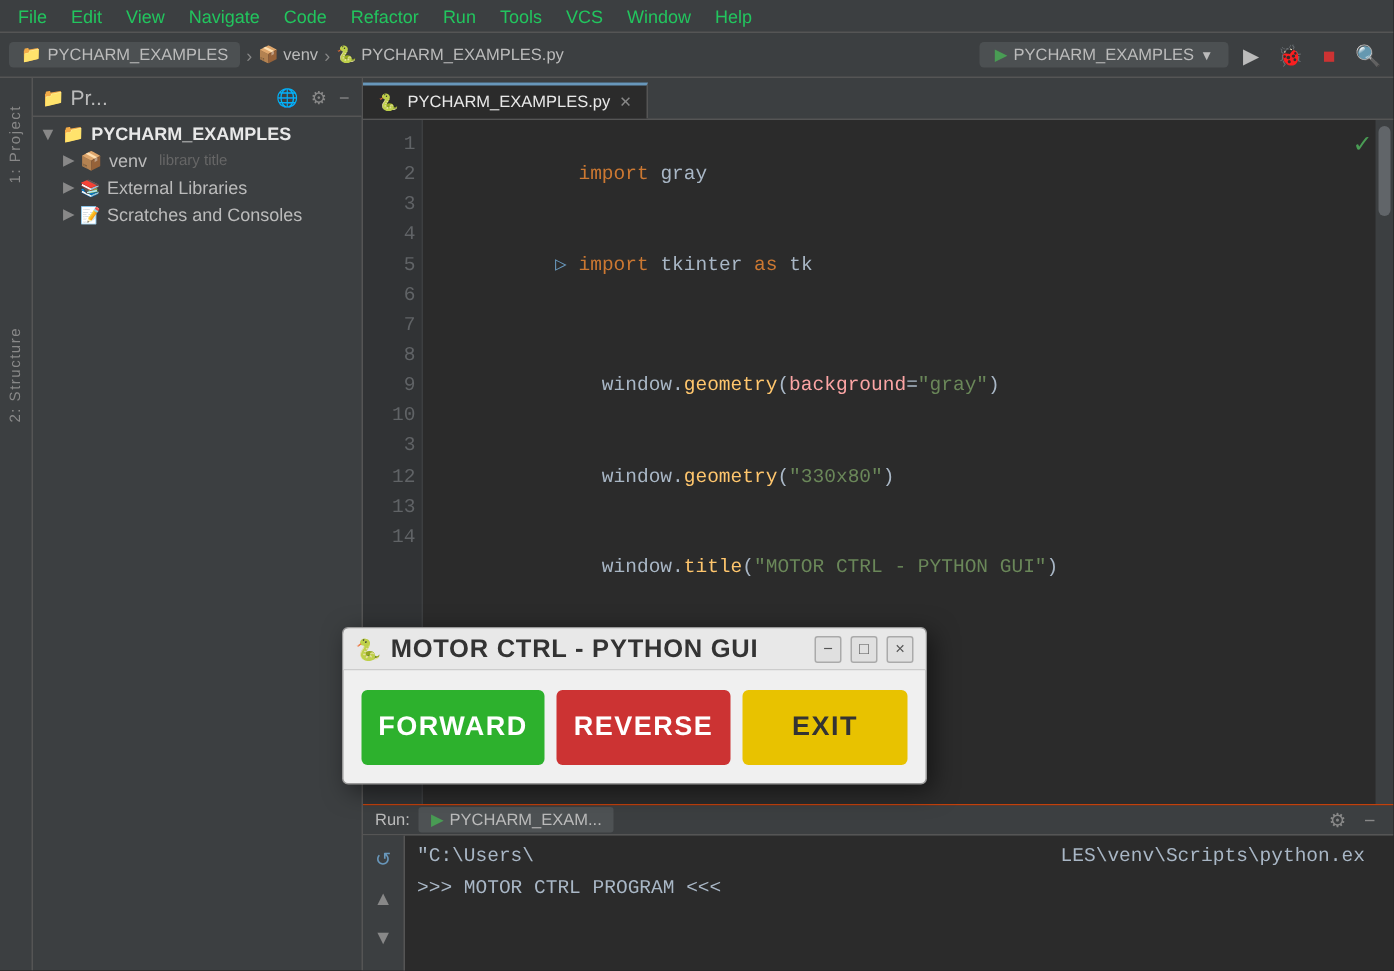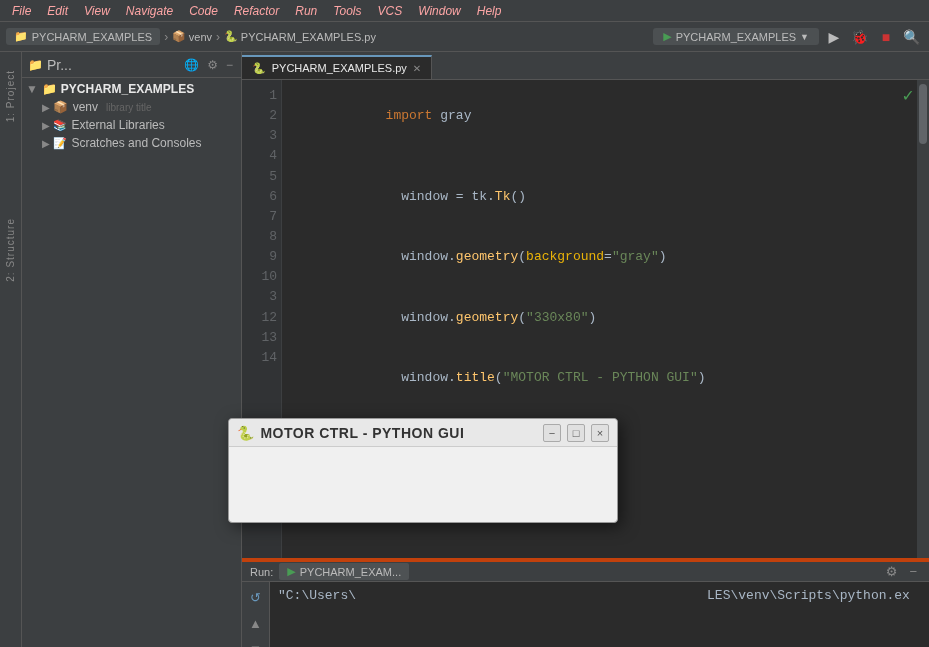--- a/index.html
+++ b/index.html
@@ -18,24 +18,23 @@
     #menu-bar {
       height: 22px;
       background: #3c3f41;
       display: flex;
       align-items: center;
       padding: 0 4px;
       border-bottom: 1px solid #555;
     }
     .menu-item {
       padding: 2px 8px;
-      color: #fca5a5;
+      color: #22c55e;
       font-size: 12px;
       cursor: pointer;
-      font-style: italic;
     }
 
     
     #toolbar {
       height: 30px;
       background: #3c3f41;
       display: flex;
       align-items: center;
       padding: 0 6px;
       border-bottom: 1px solid #555;
@@ -192,21 +191,21 @@
       font-size: 13px;
       line-height: 1.55;
       padding: 6px 10px;
       overflow: auto;
       background: #2b2b2b;
     }
     .code-line { white-space: pre; display: block; }
     .kw { color: #cc7832; }
     .fn { color: #ffc66d; }
     .str { color: #6a8759; }
-    .param { color: #eab308; }
+    .param { color: #fca5a5; }
     .default-color { color: #a9b7c6; }
 
     
     #editor-scrollbar {
       width: 12px;
       background: #3c3f41;
       position: relative;
     }
     .scrollbar-thumb {
       width: 8px;
@@ -220,23 +219,23 @@
     .checkmark {
       position: absolute;
       right: 14px;
       top: 6px;
       color: #499c54;
       font-size: 16px;
     }
 
     
     #run-panel {
-      height: 89px;
+      height: 111px;
       background: #2b2b2b;
-      border-top: 4px solid #c2410c;
+      border-top: 1px solid #c2410c;
       display: flex;
       flex-direction: column;
     }
     #run-header {
       height: 28px;
       background: #3c3f41;
       display: flex;
       align-items: center;
       padding: 0 8px;
       gap: 6px;
@@ -334,21 +333,21 @@
       border-bottom: 1px solid #ccc;
       border-radius: 4px 4px 0 0;
       display: flex;
       align-items: center;
       padding: 0 8px;
       gap: 6px;
     }
     .gui-title-icon { color: #6897bb; font-size: 14px; }
     .gui-title-text {
       flex: 1;
-      font-size: 14px;
+      font-size: 17px;
       font-weight: bold;
       color: #333;
       letter-spacing: 0.5px;
     }
     .gui-win-btn {
       width: 18px;
       height: 18px;
       border: 1px solid #aaa;
       border-radius: 2px;
       background: #e0e0e0;
@@ -502,26 +501,26 @@
         <div>13</div>
         <div>14</div>
       </div>
       <div id="code-content">
 
 
         <span class="code-line">
           <span class="kw">  import</span> <span class="default-color">gray</span>
         </span>
 
+        <span class="code-line">
+          <span style="color:#6897bb;">▷ </span><span class="kw">import</span> <span class="default-color">tkinter</span> <span class="kw">as</span> <span class="default-color">tk</span>
+        </span>
 
         <span class="code-line">&nbsp;</span>
 
-        <span class="code-line">
-          <span class="default-color">    window = tk.</span><span class="fn">Tk</span><span class="default-color">()</span>
-        </span>
 
         <span class="code-line">
           <span class="default-color">    window.</span><span class="fn">geometry</span><span class="default-color">(</span><span class="param">background</span><span class="default-color">=</span><span class="str">"gray"</span><span class="default-color">)</span>
         </span>
 
         <span class="code-line">
           <span class="default-color">    window.</span><span class="fn">geometry</span><span class="default-color">(</span><span class="str">"330x80"</span><span class="default-color">)</span>
         </span>
 
         <span class="code-line">
@@ -552,28 +551,34 @@
       <div id="run-body">
         <div id="run-side-btns">
           <div class="run-side-btn active">↺</div>
           <div class="run-side-btn">▲</div>
           <div class="run-side-btn">▼</div>
           <div class="run-side-btn" style="color:#cc3333;">■</div>
 
         </div>
         <div id="run-output">
           <span class="run-output-line">"C:\Users\                                             LES\venv\Scripts\python.ex</span>
+          <span class="run-output-line">&gt;&gt;&gt; MOTOR CTRL PROGRAM &lt;&lt;&lt;</span>
         </div>
       </div>
     </div>
 
   </div>
 </div>
 
 <div id="gui-window">
   <div id="gui-titlebar">
     <span class="gui-title-icon">🐍</span>
     <span class="gui-title-text">MOTOR CTRL - PYTHON GUI</span>
     <div class="gui-win-btn">−</div>
     <div class="gui-win-btn">□</div>
     <div class="gui-win-btn">×</div>
   </div>
+  <div id="gui-body">
+    <button class="gui-btn gui-btn-forward">FORWARD</button>
+    <button class="gui-btn gui-btn-reverse">REVERSE</button>
+    <button class="gui-btn gui-btn-exit">EXIT</button>
+  </div>
 </div>
 
 </body></html>

